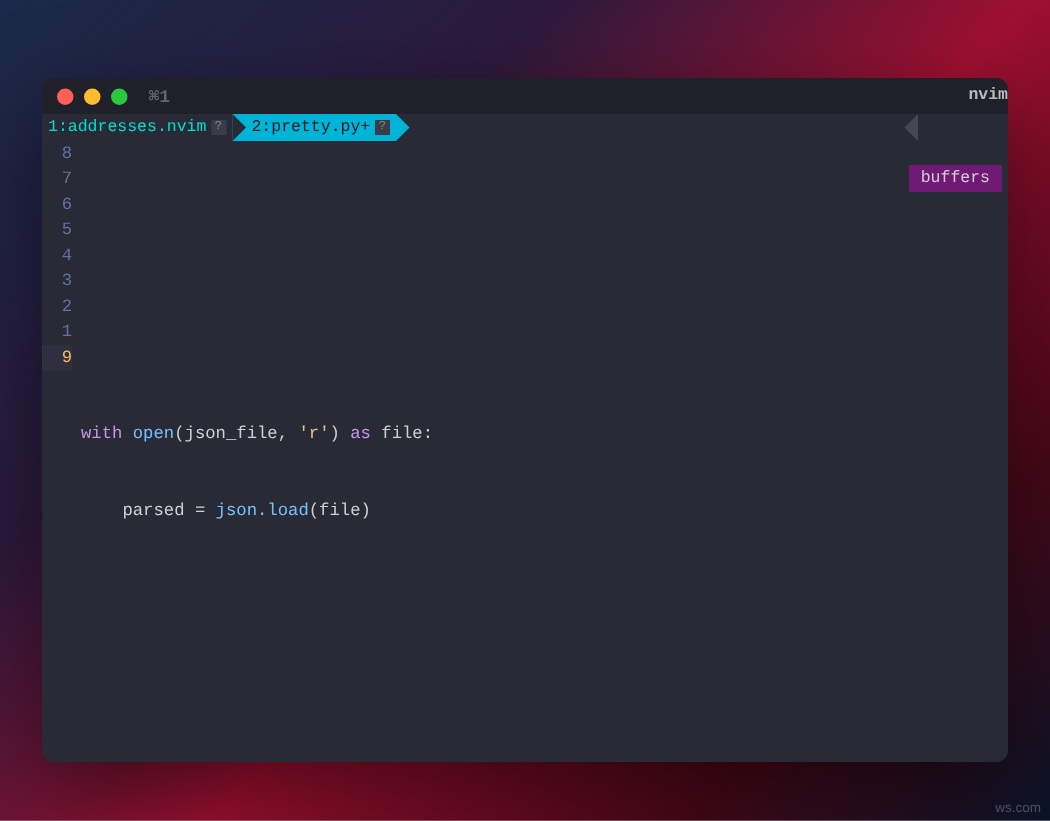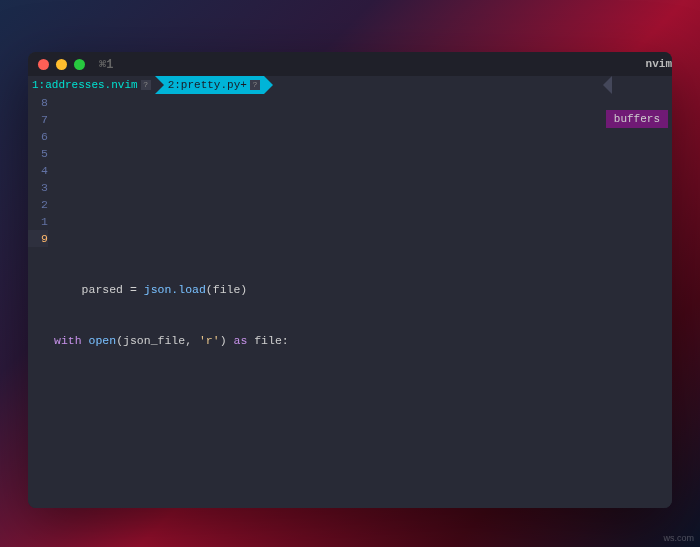--- a/index.html
+++ b/index.html
@@ -194,22 +194,22 @@
       <div class="row">4</div>
       <div class="row">3</div>
       <div class="row">2</div>
       <div class="row">1</div>
       <div class="row current">9</div>
     </div>
     <div class="code">
       <div class="row"></div>
       <div class="row"></div>
       <div class="row"></div>
+      <div class="row"><span class="c-keyword">with</span><span class="c-func"> open</span><span class="c-punct">(json_file, </span><span class="c-string">'r'</span><span class="c-punct">) </span><span class="c-keyword">as</span><span class="c-ident"> file:</span></div>
       <div class="row"><span class="c-ident">    parsed </span><span class="c-punct">=</span><span class="c-func"> json.load</span><span class="c-punct">(file)</span></div>
-      <div class="row"><span class="c-keyword">with</span><span class="c-func"> open</span><span class="c-punct">(json_file, </span><span class="c-string">'r'</span><span class="c-punct">) </span><span class="c-keyword">as</span><span class="c-ident"> file:</span></div>
       
     </div>
   </div>
 
   <div class="cmdline"></div>
 
 </div>
 
 <div class="watermark">ws.com</div>
 

